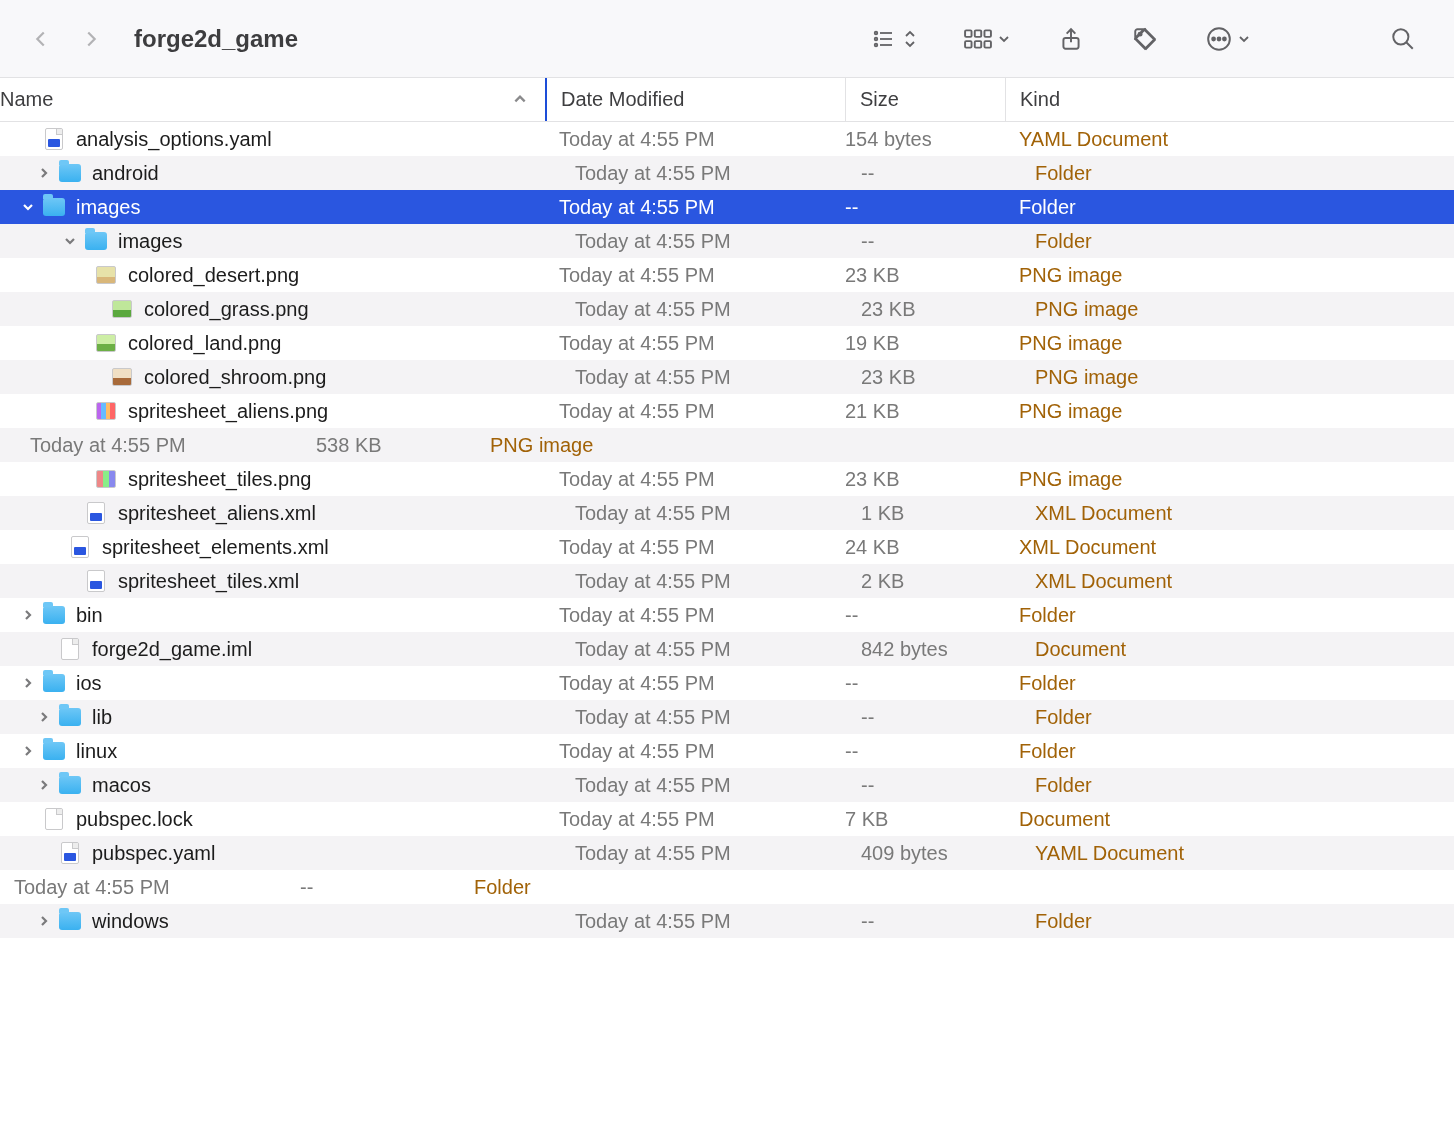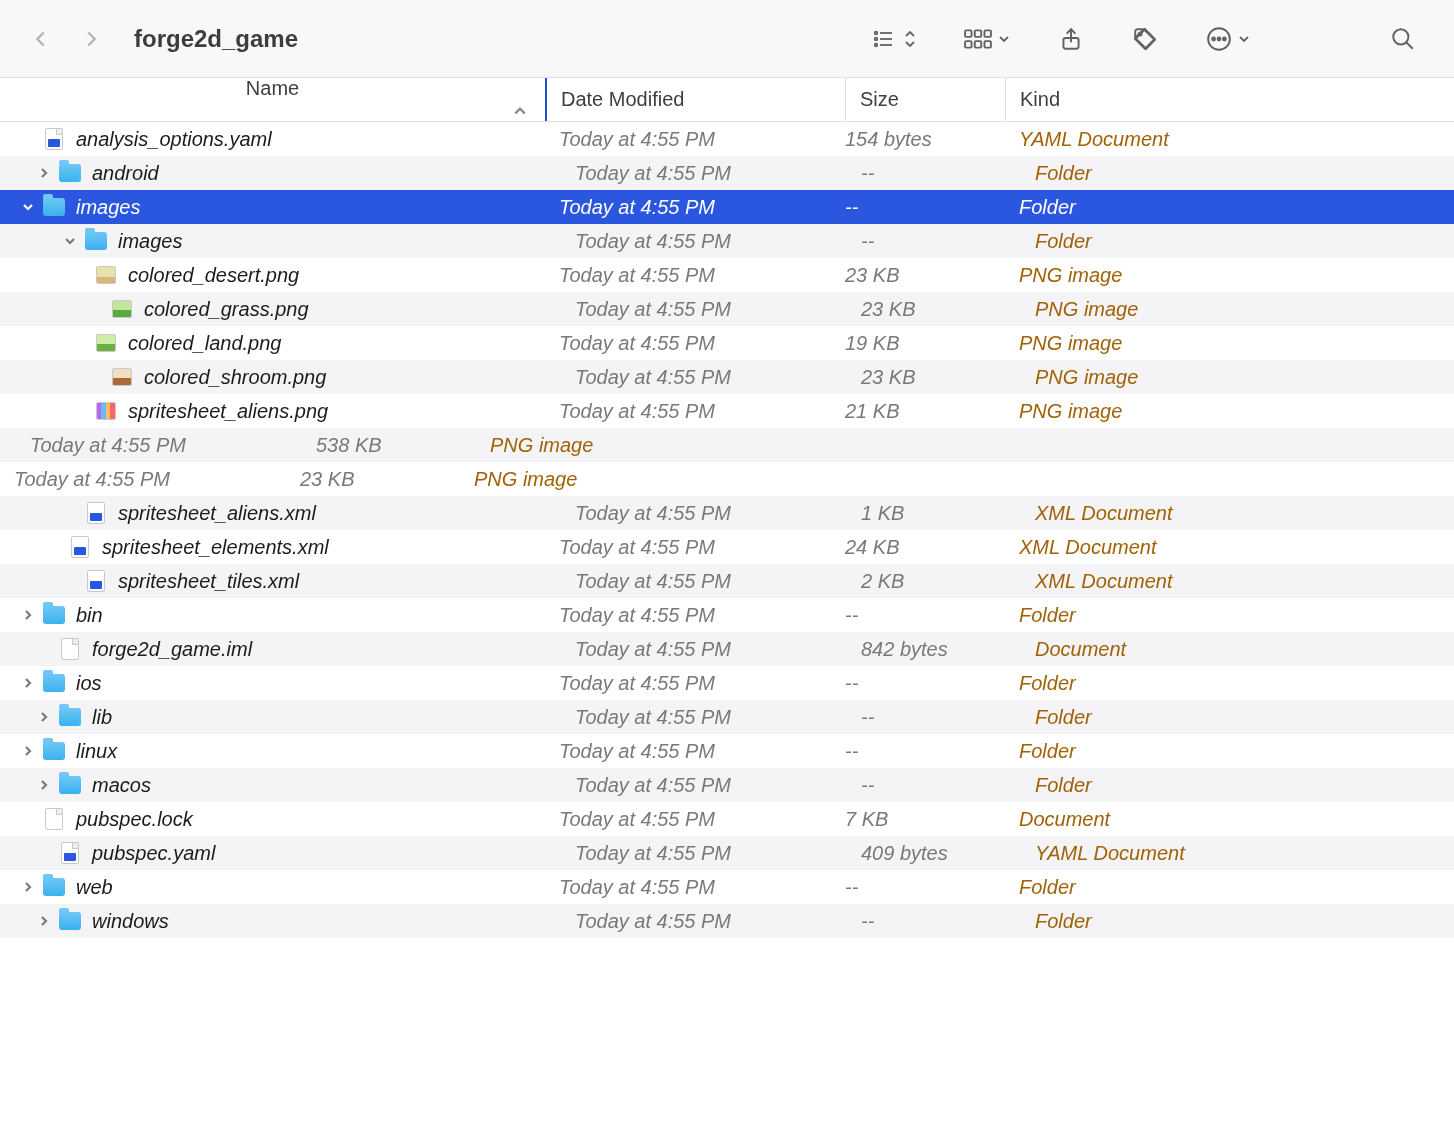--- a/index.html
+++ b/index.html
@@ -33,34 +33,33 @@
   
   .headers {
     display:flex;
     height: 44px;
     border-bottom: 1px solid #e2e2e4;
     font-size: 20px;
     color: #3e3e40;
     align-items: center;
     background:#ffffff;
   }
-  .col-name-h { width: 545px; display:flex; align-items:center; position:relative;flex-direction:column;}
+  .col-name-h { width: 545px; display:flex; align-items:center; position:relative;}
   .col-name-h .sort { margin-left:auto; margin-right:18px; }
   .col-date-h { width: 300px; padding-left: 14px; border-left:2px solid #1d4ed8; height:100%; display:flex; align-items:center;}
   .col-size-h { width: 160px; padding-left: 14px; border-left:1px solid #e2e2e4; height:100%; display:flex; align-items:center;}
   .col-kind-h { flex:1; padding-left: 14px; border-left:1px solid #e2e2e4; height:100%; display:flex; align-items:center;}
 
   
   .rows { }
   .row {
     display:flex;
     align-items:center;
     height: 34px;
     font-size: 20px;
-    font-style: italic;
   }
   .row.alt { background:#f4f3f5;padding-left:16px; }
   .row.selected { background:#2a56e0; color:#ffffff; }
   .row.selected .date, .row.selected .size, .row.selected .kind { color:#ffffff; }
   .cell-name { width: 545px; display:flex; align-items:center; height:100%; overflow:hidden; white-space:nowrap;}
   .indent { flex-shrink:0; }
   .disclosure { width: 20px; display:flex; justify-content:center; flex-shrink:0; }
   .disclosure svg { width:12px; height:12px; }
   .disclosure .chev { stroke:#7a7a7c; fill:none; stroke-width:2.2; }
   .row.selected .disclosure .chev { stroke:#ffffff; }
@@ -322,20 +321,28 @@
       <div class="cell-date date">Today at 4:55 PM</div>
       <div class="cell-size size">21 KB</div>
       <div class="cell-kind kind">PNG image</div>
     </div>
     <div class="row alt">
       <div class="cell-date date">Today at 4:55 PM</div>
       <div class="cell-size size">538 KB</div>
       <div class="cell-kind kind">PNG image</div>
     </div>
     <div class="row">
+      <div class="cell-name">
+        <span class="indent" style="width: 70px;"></span>
+        <span class="disclosure"></span>
+        <span class="icon">
+          <span class="png-thumb tiles"></span>
+        </span>
+        <span class="name">spritesheet_tiles.png</span>
+      </div>
       <div class="cell-date date">Today at 4:55 PM</div>
       <div class="cell-size size">23 KB</div>
       <div class="cell-kind kind">PNG image</div>
     </div>
     <div class="row alt">
       <div class="cell-name">
         <span class="indent" style="width: 44px;"></span>
         <span class="disclosure"></span>
         <span class="icon">
           <span class="xml-icon"></span>
@@ -497,32 +504,20 @@
             <span class="yaml-badge"></span>
           </span>
         </span>
         <span class="name">pubspec.yaml</span>
       </div>
       <div class="cell-date date">Today at 4:55 PM</div>
       <div class="cell-size size">409 bytes</div>
       <div class="cell-kind kind">YAML Document</div>
     </div>
     <div class="row">
-      <div class="cell-name">
-        <span class="indent" style="width: 18px;"></span>
-        <span class="disclosure">
-          <svg viewBox="0 0 12 12">
-            <polyline class="chev" points="4 2 8 6 4 10"></polyline>
-          </svg>
-        </span>
-        <span class="icon">
-          <span class="folder-icon"></span>
-        </span>
-        <span class="name">web</span>
-      </div>
       <div class="cell-date date">Today at 4:55 PM</div>
       <div class="cell-size size">--</div>
       <div class="cell-kind kind">Folder</div>
     </div>
     <div class="row alt">
       <div class="cell-name">
         <span class="indent" style="width: 18px;"></span>
         <span class="disclosure">
           <svg viewBox="0 0 12 12">
             <polyline class="chev" points="4 2 8 6 4 10"></polyline>

